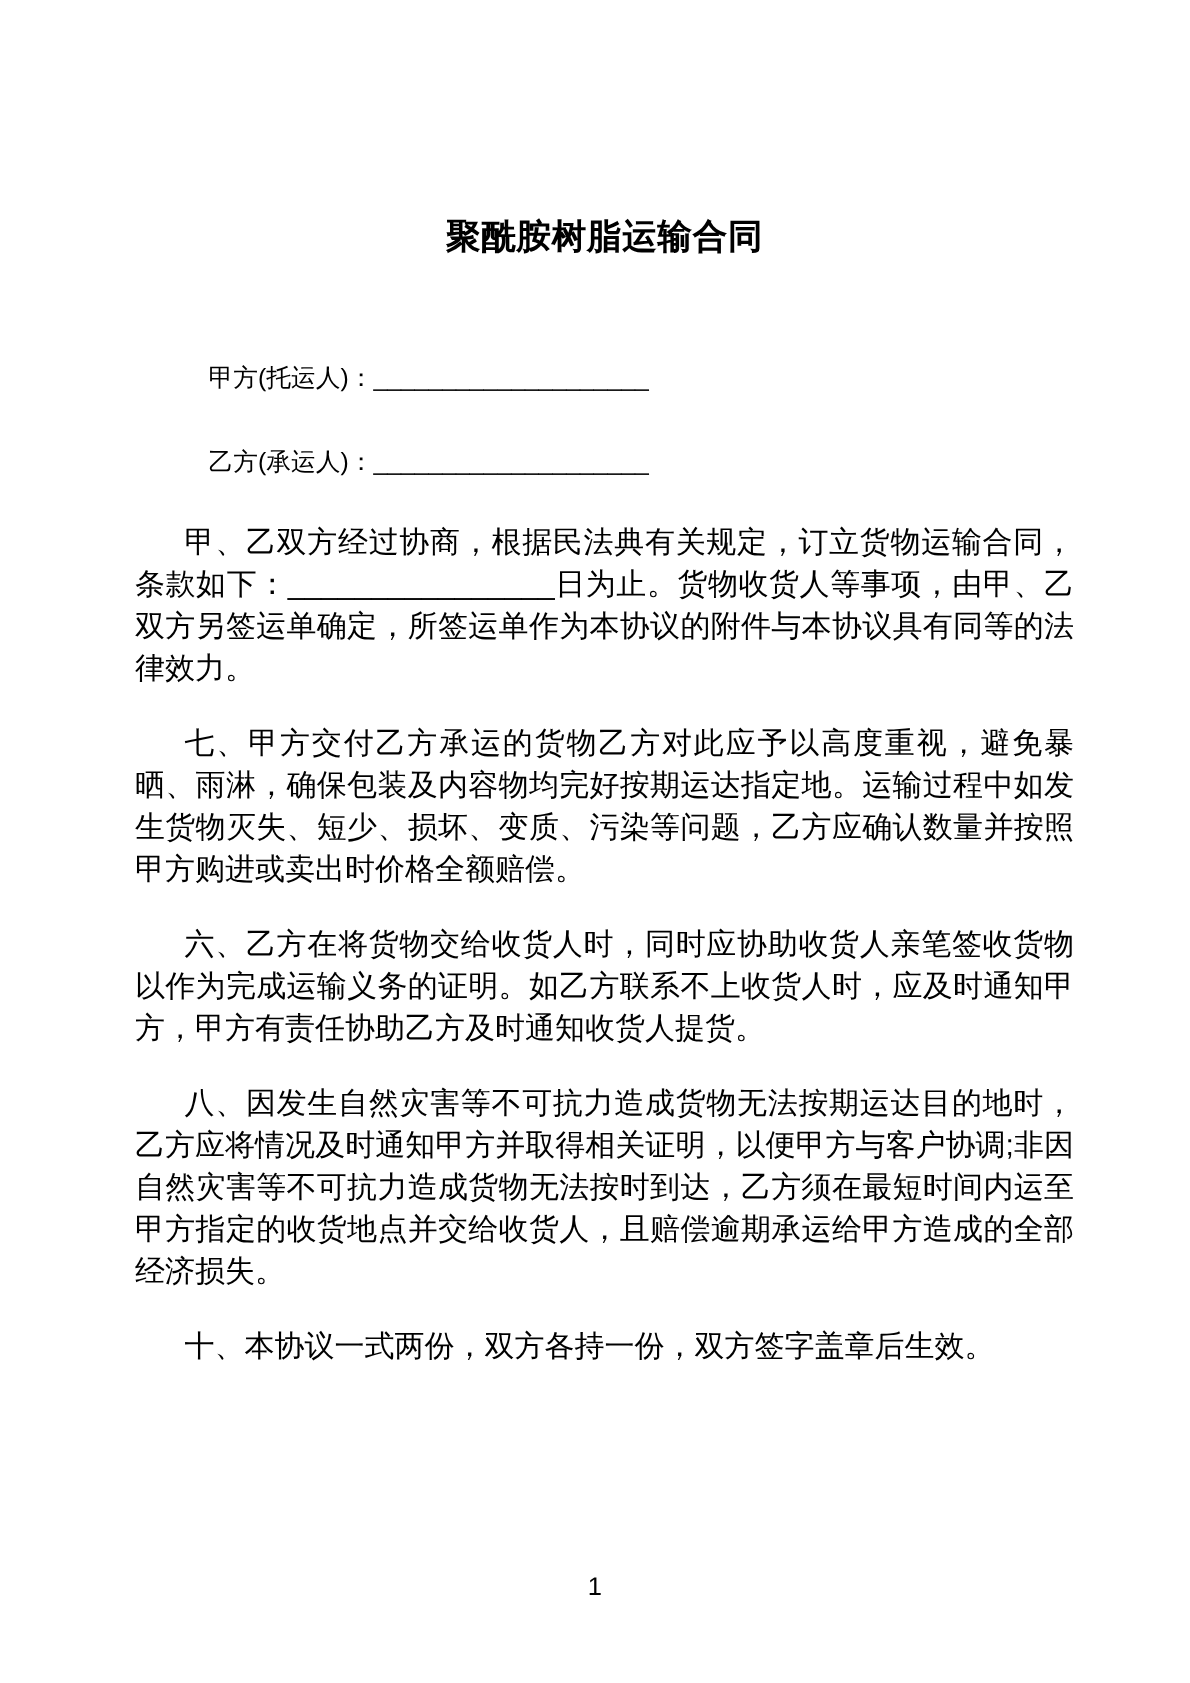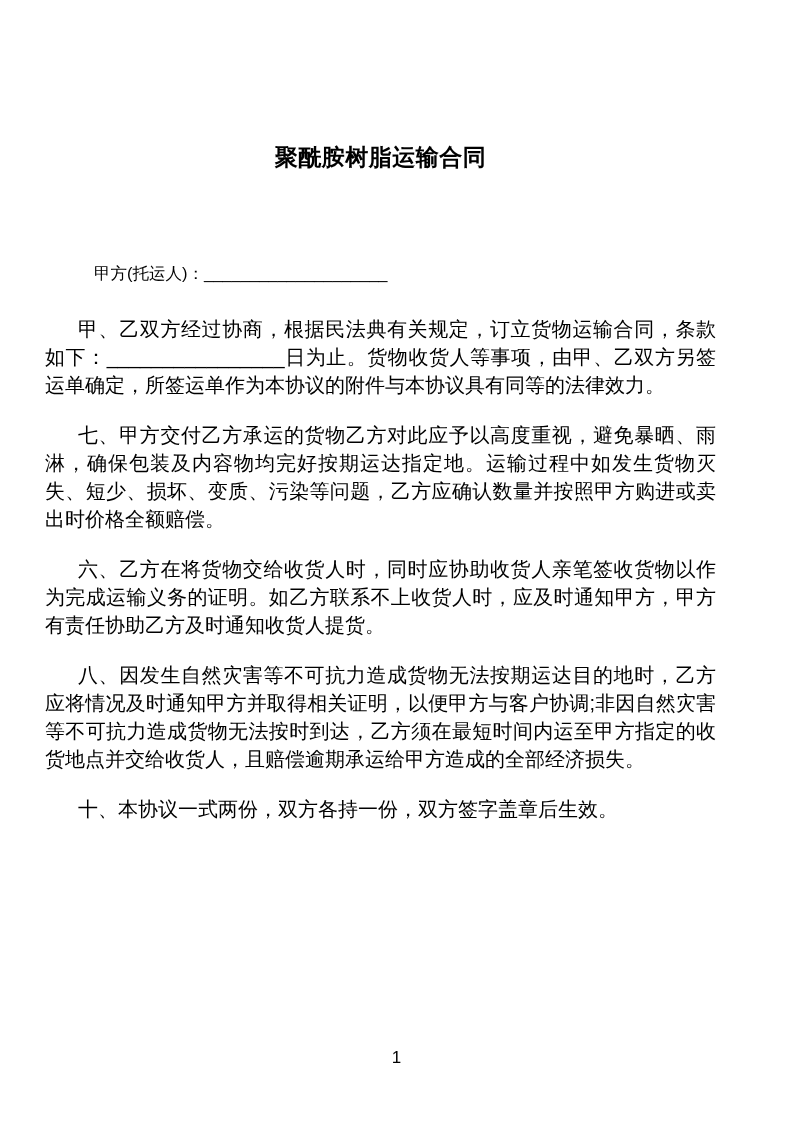--- a/index.html
+++ b/index.html
@@ -10,38 +10,38 @@
   .page {
     position: relative;
     width: 793px;
     height: 1122px;
     background: #ffffff;
     color: #000000;
     font-family: "Liberation Sans", sans-serif;
     overflow: hidden;
   }
   .content {
-    padding: 0 77px 0 45px;
+    padding: 0 77px 0 90px;
   }
   .doc-title {
     margin: 0;
     padding-top: 141px;
     font-size: 23px;
     line-height: 32px;
     font-weight: bold;
     text-align: center;
     letter-spacing: 0.5px;
   }
   .party-line {
     font-size: 16.5px;
     line-height: 28px;
     text-indent: 49px;
     white-space: nowrap;
   }
-  .party-a { margin-top: 86px; margin-bottom: 28px; }
+  .party-a { margin-top: 65px; margin-bottom: 28px; }
   .party-b { margin-bottom: 26px; }
   .blank { letter-spacing: 0; }
   .clause {
     margin: 0 0 22px 0;
     font-size: 20px;
     line-height: 28px;
     text-align: justify;
     text-indent: 33px;
   }
   .page-number {
@@ -59,20 +59,23 @@
 
 <div class="page">
   <div class="content">
 
     <h1 class="doc-title">聚酰胺树脂运输合同</h1>
 
     <div class="party-line party-a">
       <span>甲方(托运人)：</span><span class="blank">____________________</span>
     </div>
 
+    <div class="party-line party-b">
+      <span>乙方(承运人)：</span><span class="blank">____________________</span>
+    </div>
 
     <p class="clause">甲、乙双方经过协商，根据民法典有关规定，订立货物运输合同，条款如下：________________日为止。货物收货人等事项，由甲、乙双方另签运单确定，所签运单作为本协议的附件与本协议具有同等的法律效力。</p>
 
 
     <p class="clause">七、甲方交付乙方承运的货物乙方对此应予以高度重视，避免暴晒、雨淋，确保包装及内容物均完好按期运达指定地。运输过程中如发生货物灭失、短少、损坏、变质、污染等问题，乙方应确认数量并按照甲方购进或卖出时价格全额赔偿。</p>
 
     <p class="clause">六、乙方在将货物交给收货人时，同时应协助收货人亲笔签收货物以作为完成运输义务的证明。如乙方联系不上收货人时，应及时通知甲方，甲方有责任协助乙方及时通知收货人提货。</p>
 
     <p class="clause">八、因发生自然灾害等不可抗力造成货物无法按期运达目的地时，乙方应将情况及时通知甲方并取得相关证明，以便甲方与客户协调;非因自然灾害等不可抗力造成货物无法按时到达，乙方须在最短时间内运至甲方指定的收货地点并交给收货人，且赔偿逾期承运给甲方造成的全部经济损失。</p>
 

